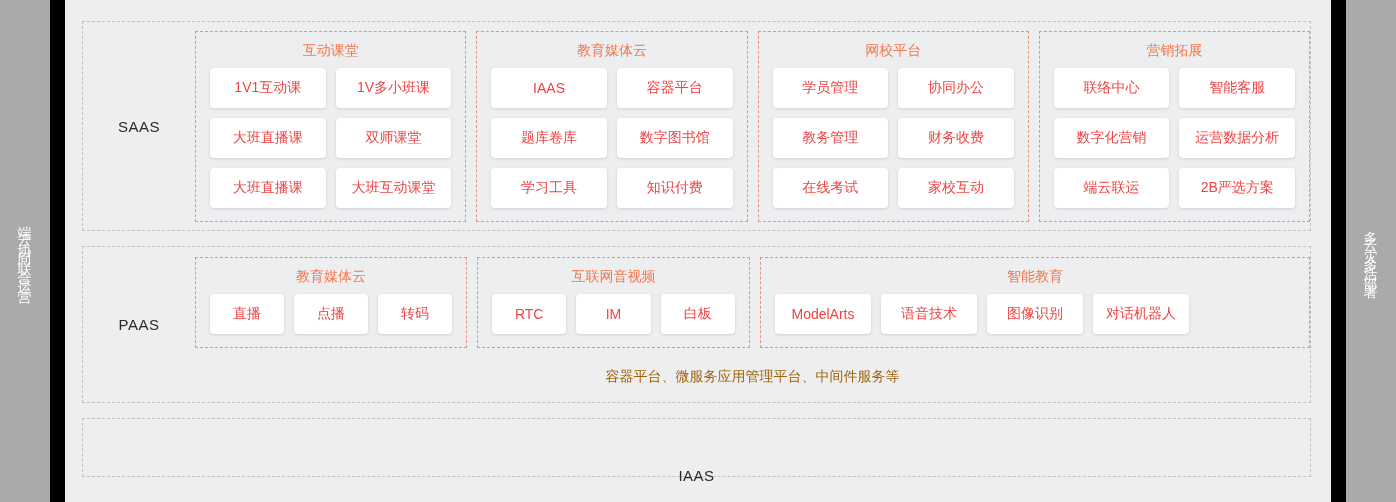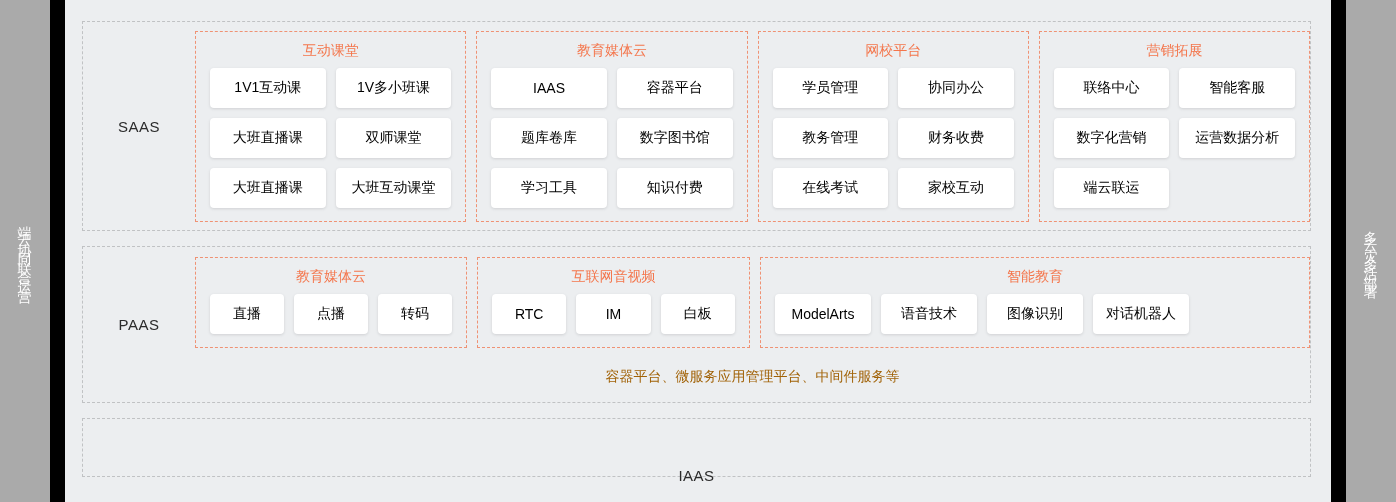--- a/index.html
+++ b/index.html
@@ -116,21 +116,21 @@
   
   .card {
     background: #ffffff;
     border-radius: 4px;
     box-shadow: 0 1px 3px rgba(60,64,70,.16);
     height: 40px;
     display: flex;
     align-items: center;
     justify-content: center;
     font-size: 14px;
-    color: #000000;
+    color: #ef4444;
     white-space: nowrap;
     box-sizing: border-box;
   }
 
   
   #saas-layer { height: 210px; }
   #saas-layer .group { flex: 1 1 0; }
   #saas-layer .card { height: 40px; }
 
   
@@ -215,20 +215,21 @@
           </div>
 
           <div class="group" data-cols="2">
             <div class="group-title">营销拓展</div>
             <div class="group-cards">
               <div class="card">联络中心</div>
               <div class="card">智能客服</div>
               <div class="card">数字化营销</div>
               <div class="card">运营数据分析</div>
               <div class="card">端云联运</div>
+              <div class="card">2B严选方案</div>
             </div>
           </div>
 
         </div>
       </div>
     </div>
 
     <div class="layer" id="paas-layer">
       <div class="layer-label">PAAS</div>
       <div class="layer-body">

